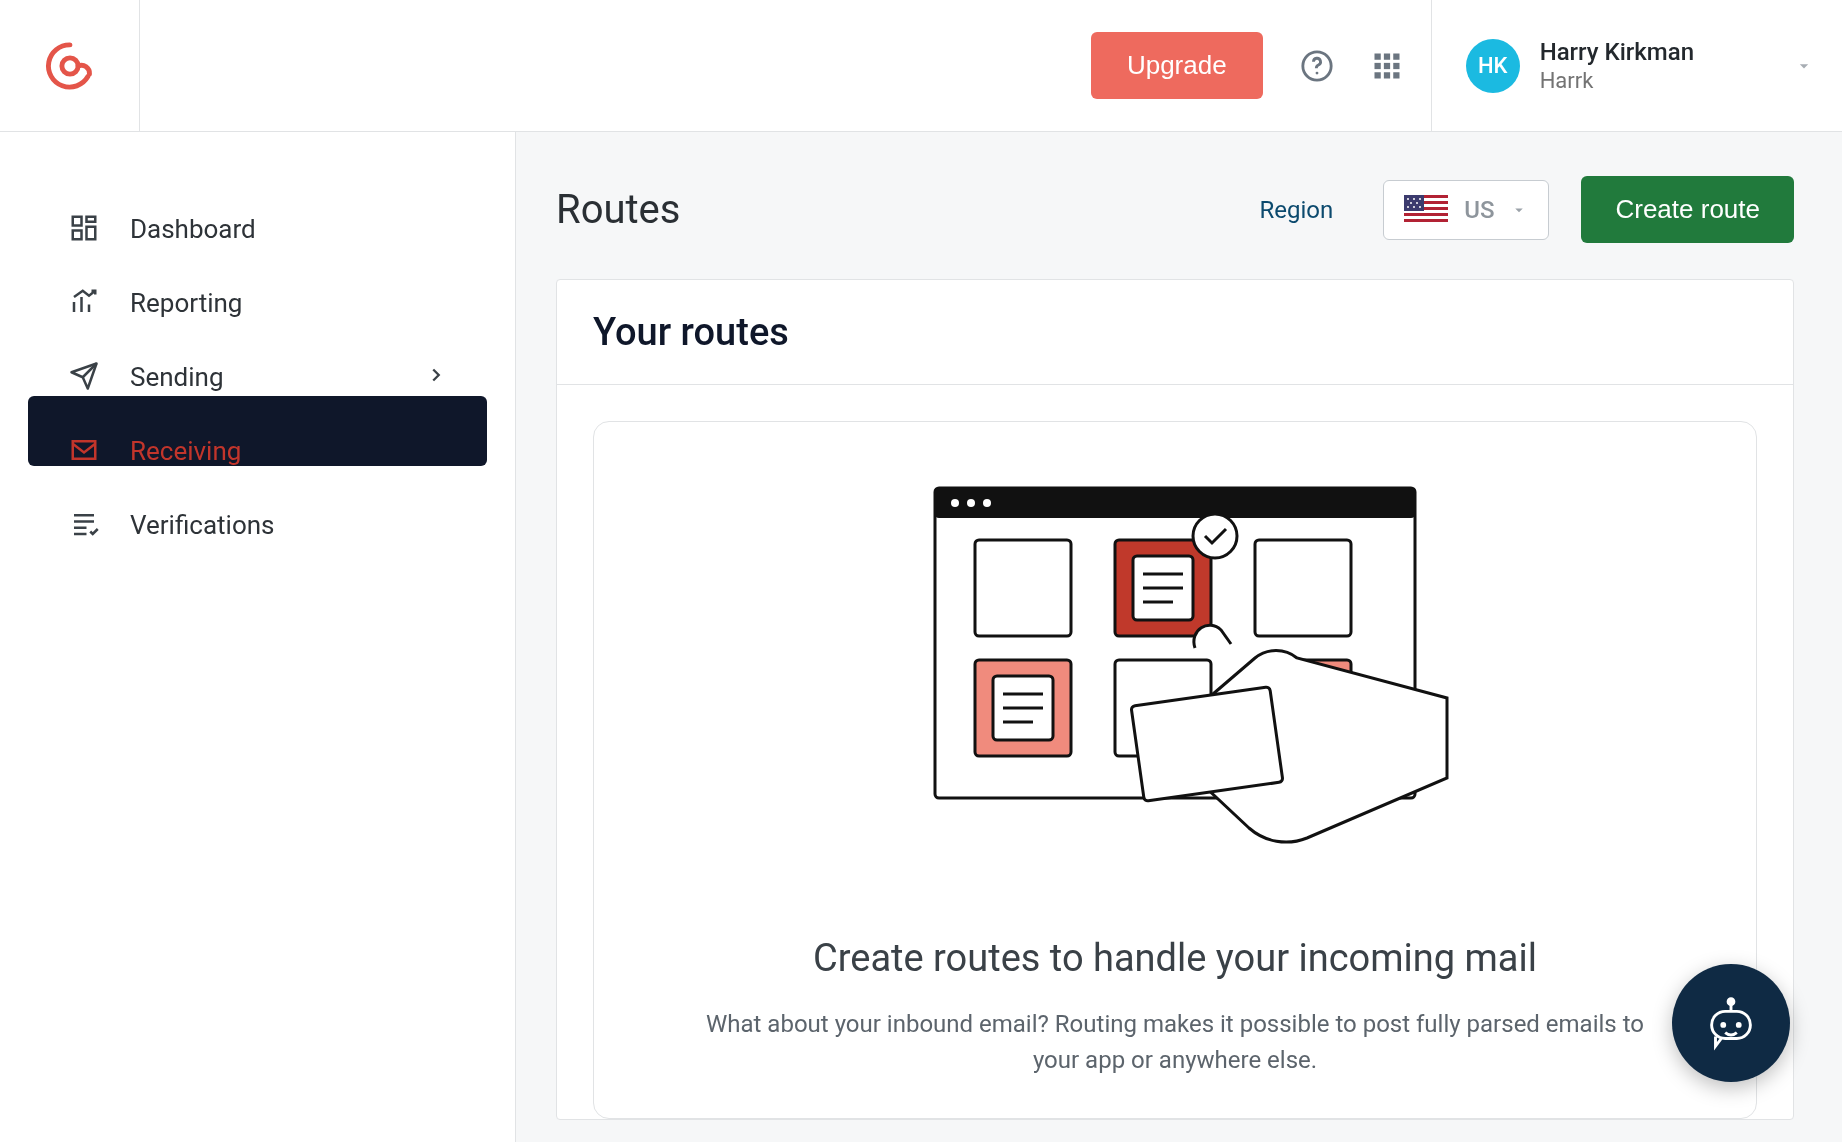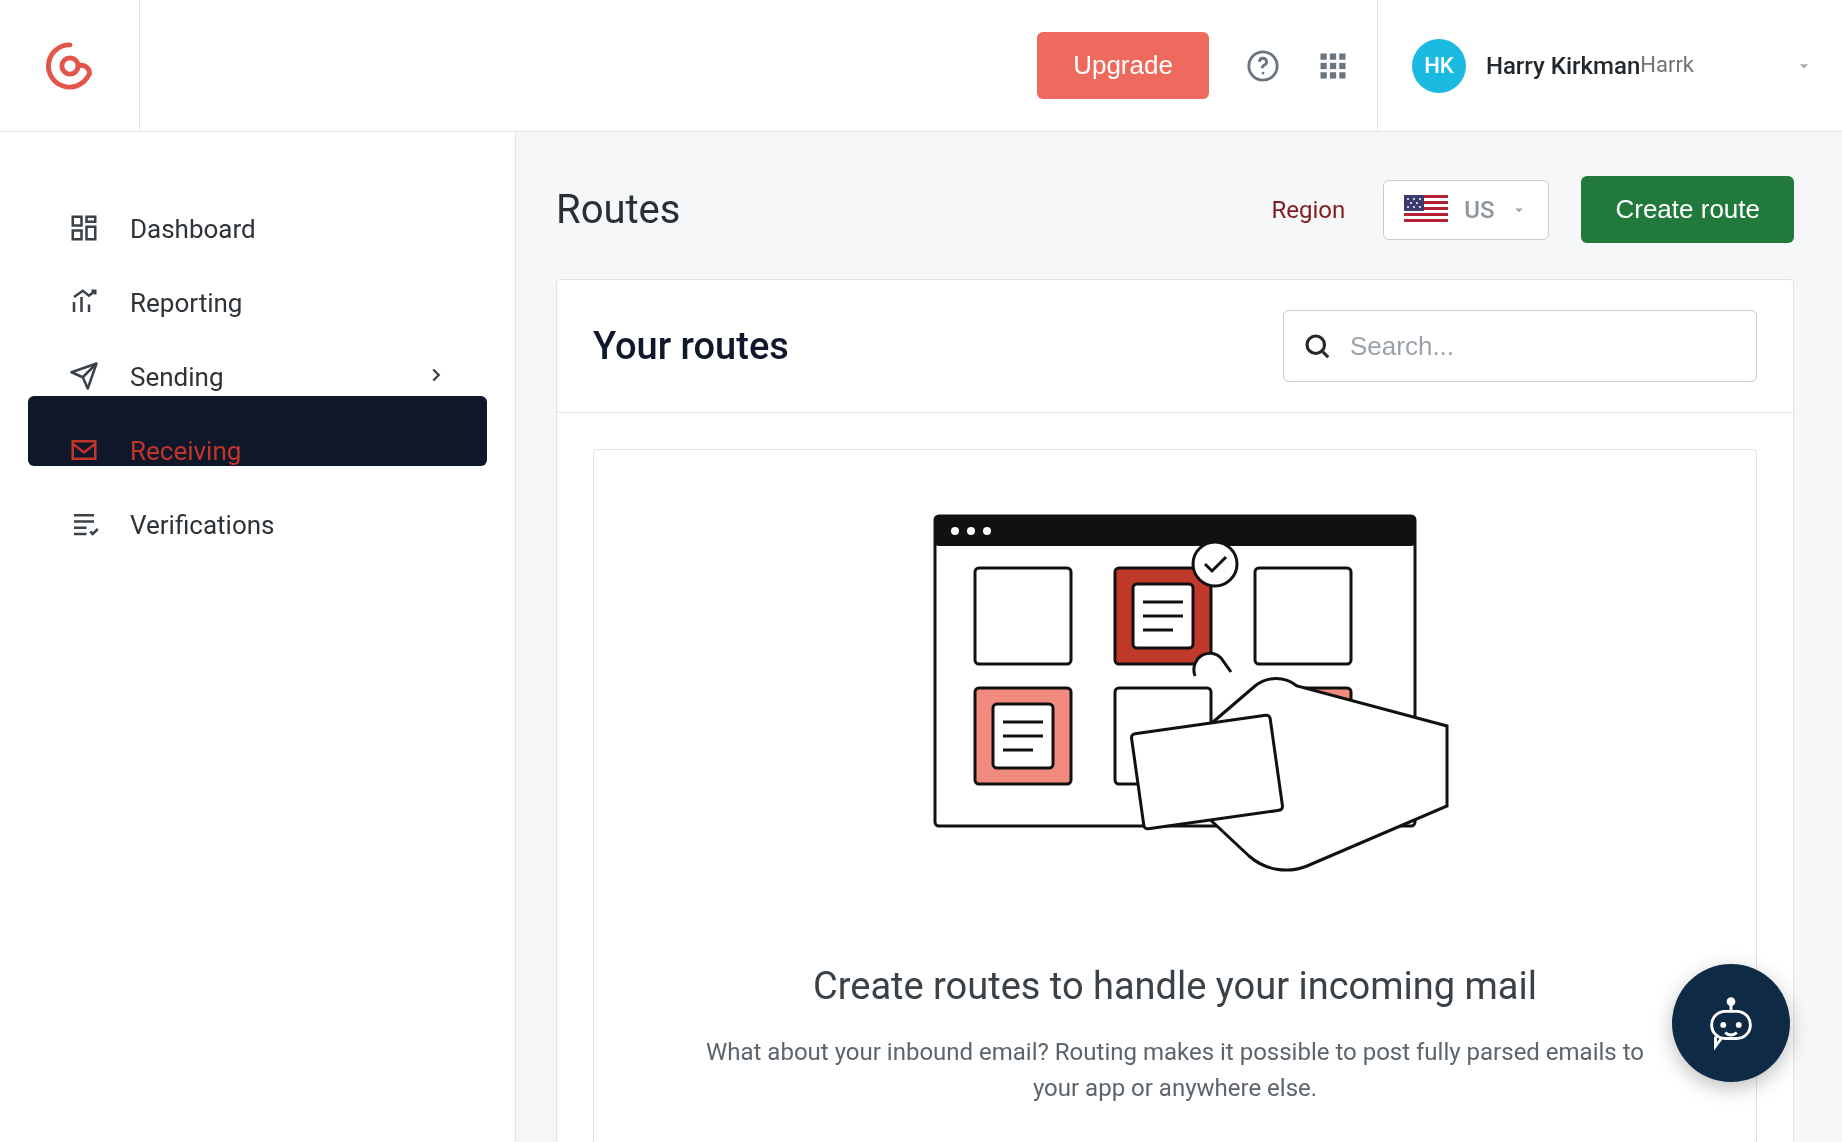--- a/index.html
+++ b/index.html
@@ -8,54 +8,54 @@
     
     .topbar { height: 132px; border-bottom: 1px solid #e1e3e5; display: flex; align-items: center; }
     .logo-cell { width: 140px; height: 100%; display: flex; align-items: center; justify-content: center; border-right: 1px solid #e1e3e5; }
     .logo { width: 52px; height: 52px; }
     .top-spacer { flex: 1; }
     .top-right { display: flex; align-items: center; height: 100%; }
     .btn-upgrade { background: #ee6a5e; color: #fff; font-size: 26px; font-weight: 500; border: none; border-radius: 6px; padding: 18px 36px; cursor: pointer; margin-right: 28px; }
     .icon-btn { width: 52px; height: 52px; display: flex; align-items: center; justify-content: center; background: none; border: none; cursor: pointer; color: #5e6a75; margin-right: 18px; }
     .user-cell { border-left: 1px solid #e1e3e5; height: 100%; display: flex; align-items: center; padding: 0 28px 0 34px; cursor: pointer; gap: 20px; }
     .avatar { width: 54px; height: 54px; border-radius: 50%; background: #1bbae1; color: #fff; display: flex; align-items: center; justify-content: center; font-size: 22px; font-weight: 500; }
-    .user-text { display: flex; flex-direction: row; line-height: 1.25; }
+    .user-text { display: flex; flex-direction: column; line-height: 1.25; }
     .user-name { font-size: 24px; font-weight: 500; color: #23282d; }
     .user-sub { font-size: 22px; color: #737373; }
     .user-chevron { color: #a7adb3; margin-left: 80px; }
 
     
     .body { display: flex; height: calc(100% - 110px); }
 
     
     .sidebar { width: 516px; border-right: 1px solid #e1e3e5; padding-top: 42px; }
     .nav-item { display: flex; align-items: flex-end; gap: 30px; padding: 0 40px; height: 70px; font-size: 26px; color: #2e3338; cursor: pointer; border-radius: 6px; margin: 0 28px 4px 28px; }
     .nav-item.active { background: #0f172a; color: #c2352b; }
     .nav-item .nav-icon { width: 32px; height: 32px; display: flex; align-items: center; justify-content: center; flex-shrink: 0; }
     .nav-item .chev { margin-left: auto; color: #5e6a75; }
 
     
     .main { flex: 1; background: #f6f7f8; overflow: hidden; }
     .page-header { display: flex; align-items: center; padding: 44px 48px 36px 40px; gap: 32px; }
     .page-title { font-size: 40px; font-weight: 400; color: #2a2f34; }
     .ph-spacer { flex:1; }
-    .region-label { font-size: 24px; color: #7f1d1d; margin-right: 6px; }
+    .region-label { font-size: 24px; color: #0c4a6e; margin-right: 18px; }
     .region-select { display: flex; align-items: center; gap: 16px; border: 1px solid #c7ccd1; border-radius: 6px; padding: 14px 20px; background: #fff; cursor: pointer; }
     .flag { width: 44px; height: 30px; }
     .region-code { font-size: 24px; color: #8e959c; font-weight: 500;}
     .btn-primary { background: #217a3c; color: #fff; font-size: 26px; font-weight: 500; border: none; border-radius: 6px; padding: 18px 34px; cursor: pointer; }
 
     .card { background: #fff; border: 1px solid #e1e3e5; border-radius: 4px; margin: 0 48px 0 40px; }
     .card-header { display: flex; align-items: center; padding: 30px 36px; border-bottom: 1px solid #e1e3e5; gap: 24px; }
     .card-title { font-size: 38px; font-weight: 500; color: #0f172a; }
     .search-wrap { margin-left: auto; display: flex; align-items: center; border: 1px solid #c7ccd1; border-radius: 6px; width: 474px; height: 72px; padding: 0 18px; gap: 18px; background:#fff; }
     .search-wrap input { border: none; outline: none; font-size: 26px; flex: 1; background: transparent; color:#23282d; }
     .search-wrap input::placeholder { color:#9ba2a9; }
 
-    .empty-box { margin: 36px 36px 0 36px; border: 1px solid #e1e3e5; border-radius: 4px; padding: 56px 40px 40px 40px; display: flex; flex-direction: column; align-items: center; }
+    .empty-box { margin: 36px 36px 0 36px; border: 1px solid #e1e3e5; border-radius: 16px; padding: 56px 40px 40px 40px; display: flex; flex-direction: column; align-items: center; }
     .illus { margin-bottom: 48px; }
     .empty-title { font-size: 38px; color: #3a4147; font-weight: 400; text-align: center; margin-bottom: 26px; }
     .empty-desc { font-size: 24px; color: #5c646c; text-align: center; max-width: 980px; line-height: 1.5; }
 
     
     .chatbot { position: absolute; right: 52px; bottom: 60px; width: 118px; height: 118px; border-radius: 50%; background: #0f2a44; display:flex; align-items:center; justify-content:center; cursor:pointer; box-shadow: 0 6px 20px rgba(0,0,0,0.25); }
     .chatbot svg { width: 62px; height: 62px; }
   </style>
 </head>
 <body>
@@ -198,27 +198,20 @@
         <svg width="18" height="18" viewBox="0 0 24 24" fill="#9ba2a9">
             <path d="M7 10l5 5 5-5z"></path>
           </svg>
       </div>
       <button class="btn-primary">Create route</button>
     </div>
 
     <div class="card">
       <div class="card-header">
         <h2 class="card-title">Your routes</h2>
-        <div class="search-wrap">
-          <svg width="30" height="30" viewBox="0 0 24 24" fill="none" stroke="#23282d" stroke-width="2.5">
-              <circle cx="11" cy="11" r="7"></circle>
-              <path d="M21 21l-4.3-4.3"></path>
-            </svg>
-          <input type="text" placeholder="Search..." style="">
-        </div>
       </div>
 
       <div class="empty-box">
         <svg class="illus" width="560" height="410" viewBox="0 0 560 410">
 
           <rect x="40" y="10" width="480" height="310" rx="4" fill="#fff" stroke="#111" stroke-width="3"></rect>
           <rect x="40" y="10" width="480" height="30" rx="4" fill="#111"></rect>
           <circle cx="60" cy="25" r="4" fill="#fff"></circle>
             <circle cx="76" cy="25" r="4" fill="#fff"></circle>
             <circle cx="92" cy="25" r="4" fill="#fff"></circle>

